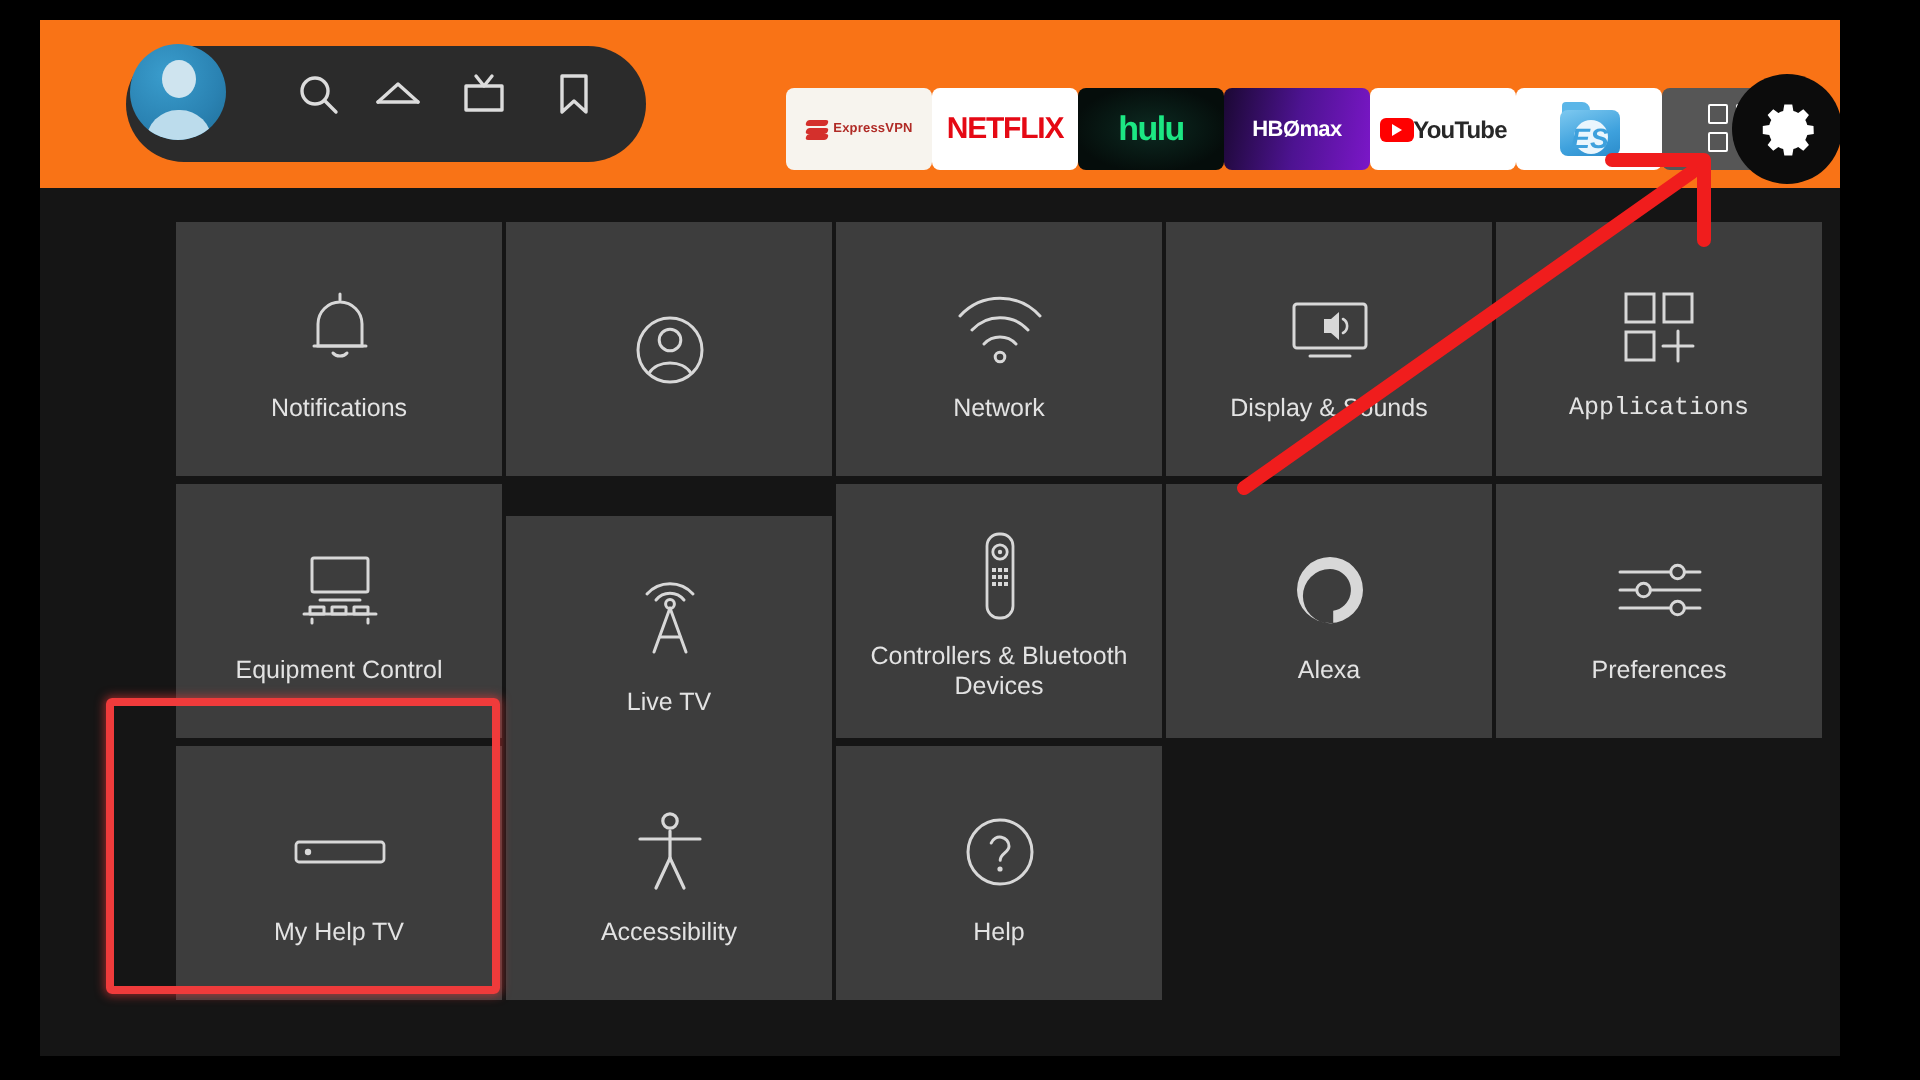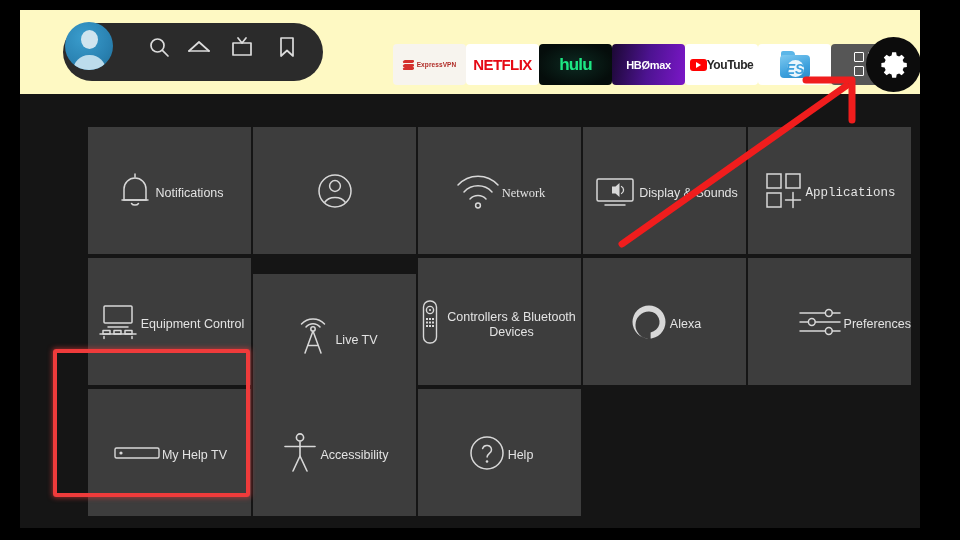--- a/index.html
+++ b/index.html
@@ -14,21 +14,21 @@
     left: 20px; top: 10px;
     width: 900px; height: 518px;
     background: #151515;
     overflow: hidden;
   }
 
   
   #topbar {
     position: absolute; left: 0; top: 0;
     width: 900px; height: 84px;
-    background: #fef9c3;
+    background: #f97316;
   }
   #navpill {
     position: absolute; left: 43px; top: 13px;
     width: 260px; height: 58px;
     background: #2b2b2b; border-radius: 29px;
   }
   #avatar {
     position: absolute; left: 45px; top: 12px;
     width: 48px; height: 48px; border-radius: 50%;
     background: radial-gradient(circle at 38% 32%, #3a9dcd 0%, #2a82b2 60%, #1f6d97 100%);
@@ -148,22 +148,22 @@
     background: #0c0c0c;
     display: flex; align-items: center; justify-content: center;
   }
 
   
   #grid { position: absolute; left: 48px; top: 101px; }
   .tile {
     position: absolute;
     width: 163px; height: 127px;
     background: #3d3d3d;
-    display: flex; flex-direction: row;
-    align-items: center; justify-content: center; margin-top: 16px;
+    display: flex; flex-direction: column;
+    align-items: center; justify-content: center;
   }
   .tile .icon {
     height: 54px; display: flex; align-items: center; justify-content: center;
   }
   .tile .label {
     margin-top: 6px;
     font-size: 12.5px; color: #e3e3e3; text-align: center;
     line-height: 15px; max-width: 150px;
   }
 
@@ -298,21 +298,21 @@
     <div class="tile" style="left:185px; top:0;">
       <div class="icon">
         <svg width="42" height="42" viewBox="0 0 42 42" fill="none" stroke="#d8d8d8" stroke-width="1.5">
           <circle cx="21" cy="21" r="16"></circle>
           <circle cx="21" cy="16" r="5.4"></circle>
           <path d="M10.6 32.5a11.6 9 0 0120.8 0"></path>
         </svg>
       </div>
     </div>
 
-    <div class="tile" style="left:350px; top:0;font-family:Liberation Serif, serif;">
+    <div class="tile" style="left:350px; top:0;">
       <div class="icon">
         <svg width="48" height="38" viewBox="0 0 48 38" fill="none" stroke="#d8d8d8" stroke-width="1.5" stroke-linecap="round">
           <path d="M4 13 a27 27 0 0140 0"></path>
           <path d="M10 20 a19 19 0 0128 0"></path>
           <path d="M16 27 a11 11 0 0116 0"></path>
           <circle cx="24" cy="33.5" r="2.4"></circle>
         </svg>
       </div>
       <div class="label">Network</div>
     </div>
@@ -395,21 +395,21 @@
       <div class="icon">
         <svg width="42" height="42" viewBox="0 0 42 42" fill="none">
           <path d="M21 4.5a16.5 16.5 0 100 33 16.5 16.5 0 000-33z
                    M21 10.5a10.5 10.5 0 017.2 18.1 10.5 10.5 0 01-5.6 2.8 l0 6.1
                    a16.5 16.5 0 01-1.6.1 A10.5 10.5 0 0121 10.5z" fill="#d8d8d8" fill-rule="evenodd"></path>
         </svg>
       </div>
       <div class="label">Alexa</div>
     </div>
 
-    <div class="tile" style="left:680px; top:131px;justify-content:flex-end;">
+    <div class="tile" style="left:680px; top:131px;">
       <div class="icon">
         <svg width="48" height="34" viewBox="0 0 48 34" fill="none" stroke="#d8d8d8" stroke-width="1.5" stroke-linecap="round">
           <path d="M4 8 L29 8 M36.5 8 L44 8"></path>
           <circle cx="32.8" cy="8" r="3.4"></circle>
           <path d="M4 17 L12 17 M19.5 17 L44 17"></path>
           <circle cx="15.8" cy="17" r="3.4"></circle>
           <path d="M4 26 L29 26 M36.5 26 L44 26"></path>
           <circle cx="32.8" cy="26" r="3.4"></circle>
         </svg>
       </div>

